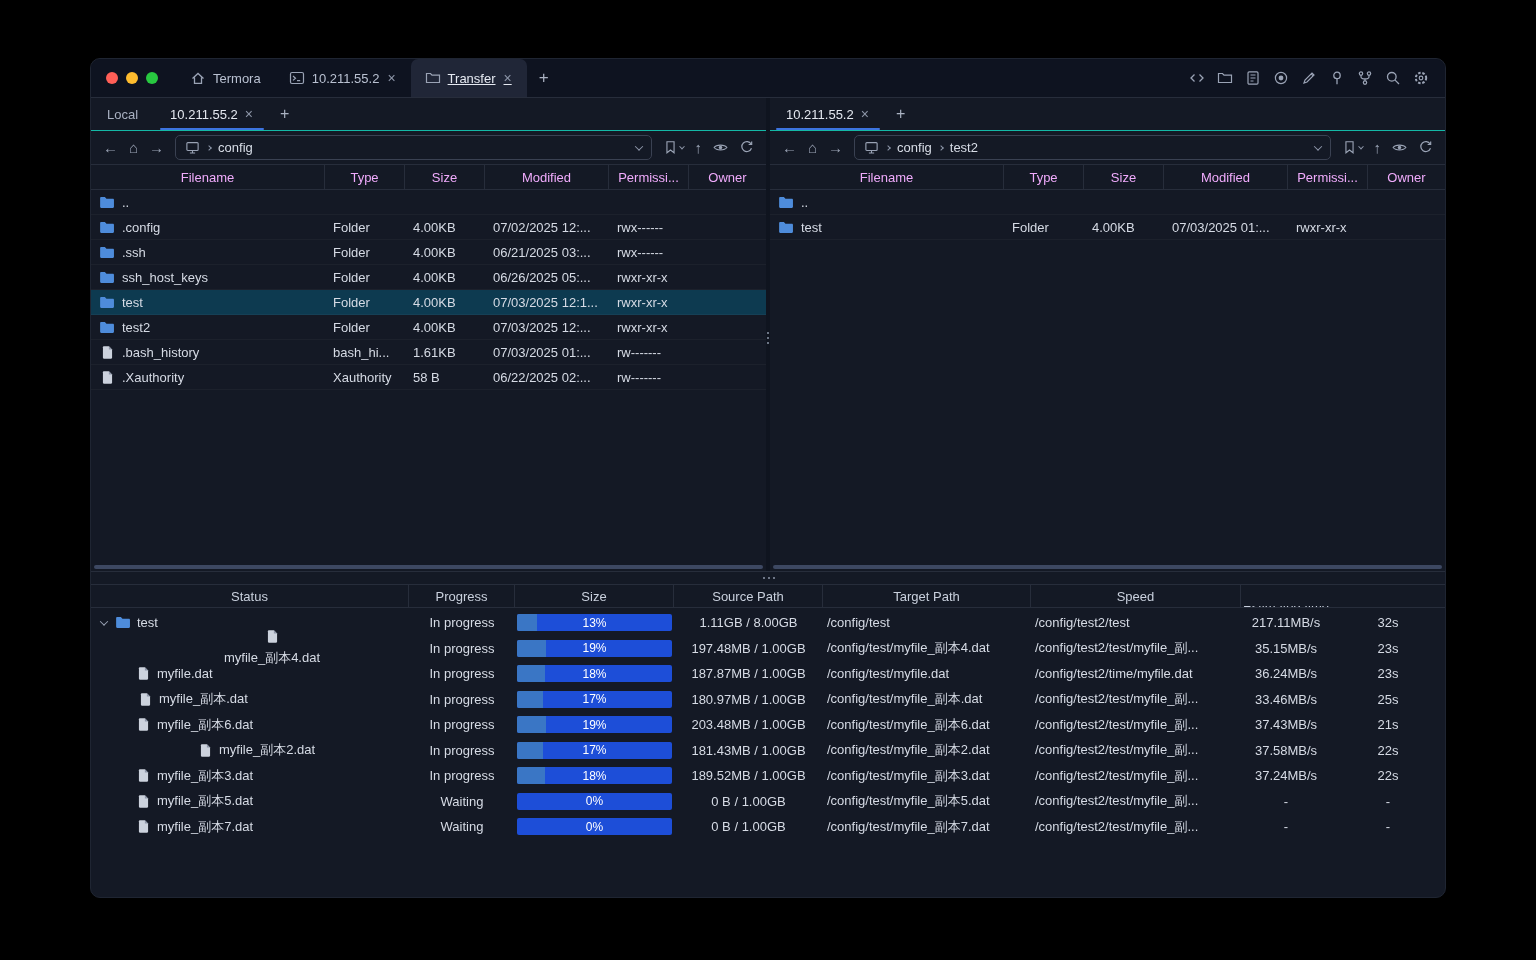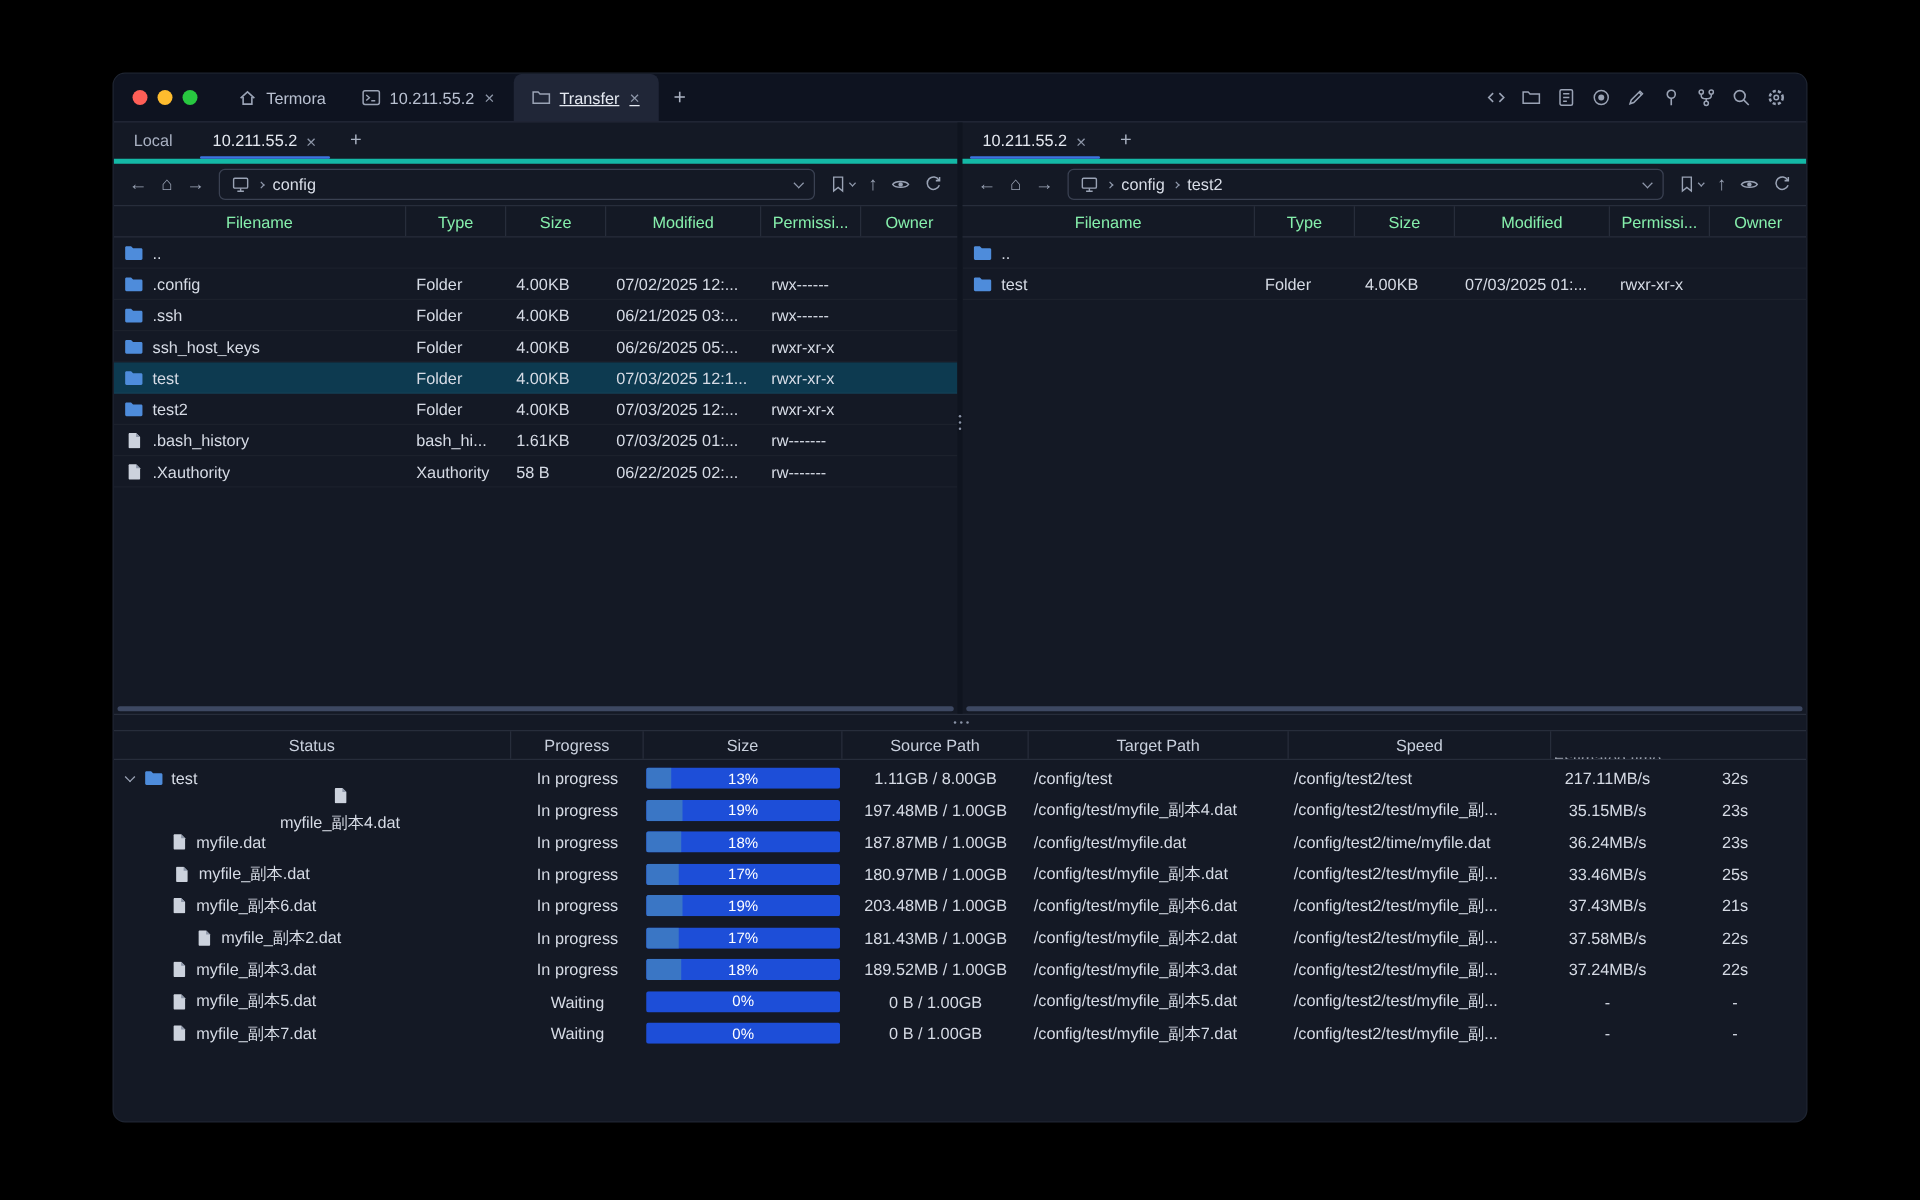--- a/index.html
+++ b/index.html
@@ -26,21 +26,21 @@
   .tbi { width:16px; height:16px; color:#9aa3b5; display:flex; align-items:center;
     justify-content:center; }
   .tbi svg { width:16px; height:16px; }
 
   
   .panes { height:474px; flex:0 0 auto; display:flex; border-bottom:1px solid #272d3b; }
   .pane { width:676px; position:relative; display:flex; flex-direction:column; }
   .vsplit { width:4px; background:#0f141f; position:relative; }
   .dots-v { position:absolute; left:1px; top:234px; width:2px; height:2px; border-radius:50%;
     background:#8b94a7; box-shadow:0 5px 0 #8b94a7, 0 10px 0 #8b94a7; }
-  .pane-tabs { height:33px; border-bottom:4px solid #14b8a6; display:flex; align-items:stretch;text-align:right; }
+  .pane-tabs { height:33px; border-bottom:1px solid #14b8a6; display:flex; align-items:stretch;text-align:right; }
   .ptab { display:flex; align-items:center; gap:6px; padding:0 16px; color:#a9b1c2; position:relative; }
   .ptab.active { color:#e4e8f0; }
   .ptab.active::after { content:""; position:absolute; left:6px; right:6px; bottom:0;
     height:2px; background:#3d74e0; border-radius:1px; }
   .ptab.plus { font-size:16px; color:#aab2c2; padding:0 10px; }
 
   .ptoolbar { height:33px; display:flex; align-items:center; gap:11px; padding:0 12px; }
   .navic { color:#9aa3b5; font-size:15px; line-height:1; }
   .pathbox { flex:1; height:25px; border:1px solid #3a4152; border-radius:5px;
     display:flex; align-items:center; gap:7px; padding:0 9px; min-width:0; }
@@ -51,21 +51,21 @@
     border-bottom:1.4px solid #8f98ab; }
   .cv.down { transform:rotate(45deg) translate(-1px,-1px); }
   .cv.right { transform:rotate(-45deg); width:5px; height:5px; }
   .cv.tiny { width:4px; height:4px; border-width:1.2px; }
   .tool-group { display:flex; align-items:center; gap:11px; }
   .tool-group svg { width:15px; height:15px; color:#9aa3b5; }
   .bk { display:flex; align-items:center; gap:2px; }
 
   .file-grid { display:grid; grid-template-columns:234px 80px 80px 124px 80px 1fr; }
   .fhdr { height:26px; border-top:1px solid #272d3b; border-bottom:1px solid #272d3b; }
-  .fhdr > div { display:flex; align-items:center; justify-content:center; color:#86efac;
+  .fhdr > div { display:flex; align-items:center; justify-content:center; color:#f0abfc;
     border-right:1px solid #272d3b; overflow:hidden; white-space:nowrap; }
   .fhdr > div:last-child { border-right:none; }
   .frows { flex:1; overflow:hidden; }
   .frow { height:25px; align-items:center; border-bottom:1px solid rgba(255,255,255,.035);
     color:#d6dbe5; }
   .frow.sel { background:#0d3a50; }
   .frow > div { overflow:hidden; white-space:nowrap; padding-left:8px; }
   .namecell { display:flex; align-items:center; gap:7px; }
   .icon-slot { display:inline-flex; width:16px; justify-content:center; flex:0 0 auto; }
   .icon-slot svg { display:none; }
@@ -703,21 +703,21 @@
             </div>
           </div>
           <div class="ctr">203.48MB / 1.00GB</div>
           <div class="pathcell">/config/test/myfile_副本6.dat</div>
           <div class="pathcell">/config/test2/test/myfile_副...</div>
           <div class="ctr">37.43MB/s</div>
           <div class="ctr">21s</div>
         </div>
 
         <div class="xfer-grid xrow">
-          <div class="xname" style="padding-left: 64px;">
+          <div class="xname" style="padding-left: 64px; margin-left: 42px;">
 
             <span class="icon-slot icon-file">
 
               <svg class="svg-file">
                 <use href="#i-file"></use>
               </svg>
             </span>
             <span>myfile_副本2.dat</span>
           </div>
           <div class="ctr">In progress</div>

